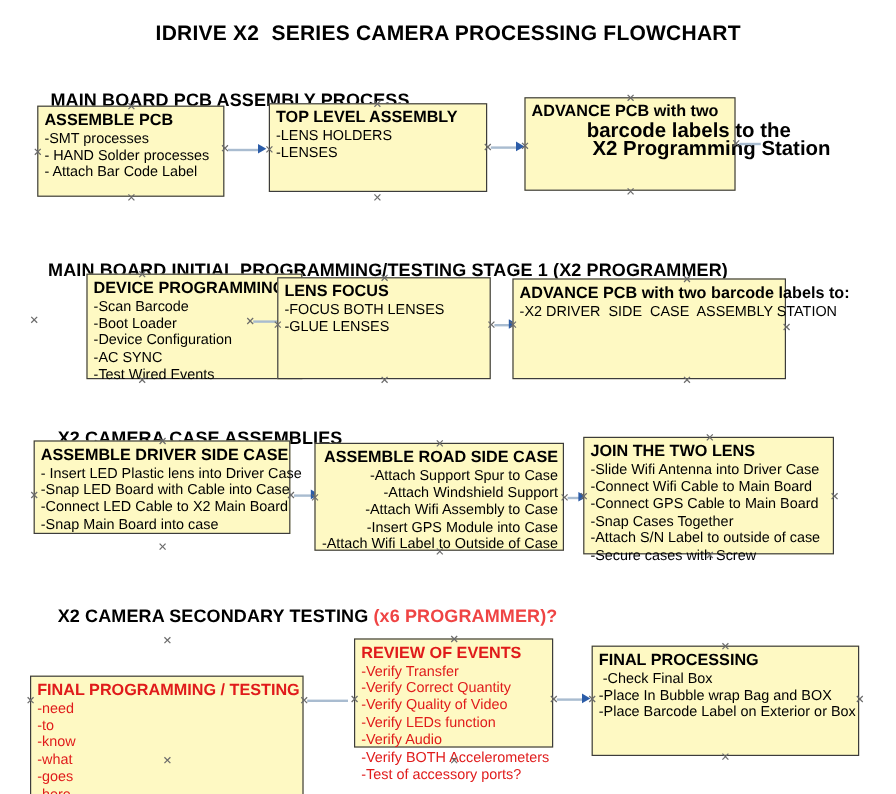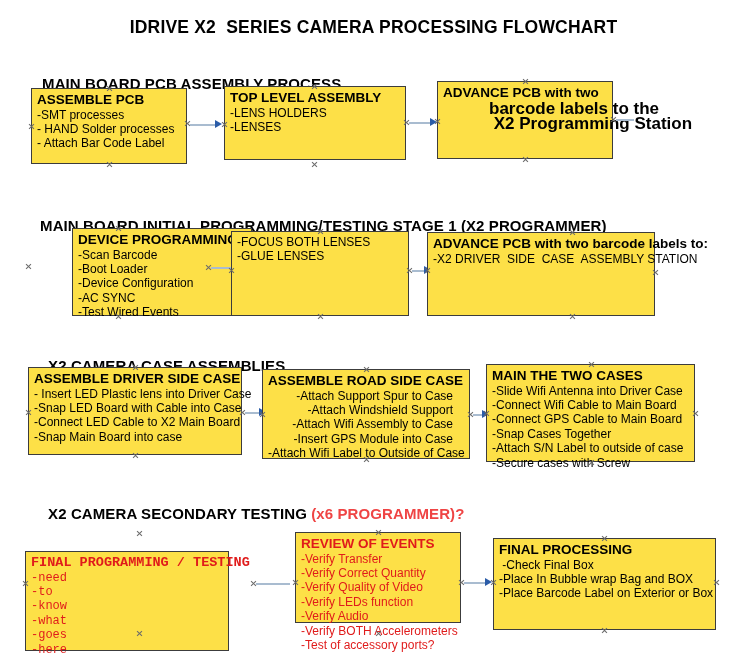--- a/index.html
+++ b/index.html
@@ -39,24 +39,24 @@
     white-space: pre;
     letter-spacing: 0.1px;
   }
   .section-title .accent {
     color: #ef4444;
   }
 
   
   .node {
     position: absolute;
-    background: #fde047;
+    background: #fef9c3;
     border: 1.4px solid #3c3c3c;
     box-sizing: border-box;
-    padding: 3px 16px 2px 5px;
+    padding: 3px 4px 2px 5px;
     overflow: visible;
   }
   .node .head {
     font-size: 13.5px;
     font-weight: bold;
     line-height: 15.5px;
     white-space: pre;
   }
   .node .line {
     font-size: 12px;
@@ -191,20 +191,21 @@
   </div>
   <div class="handle" style="left:118px; top:228px;"></div>
   <div class="handle" style="left:118px; top:316px;"></div>
   <div class="handle" style="left:28px; top:266px;"></div>
   <div class="handle" style="left:208px; top:267px;"></div>
 
   <div class="connector" style="left:211px; top:267px; width:24px;"></div>
   <div class="arrowhead" style="left:232px; top:263px;"></div>
 
   <div class="node" style="left:231px; top:231px; width:178px; height:85px;">
+    <div class="head">LENS FOCUS</div>
     <div class="line">-FOCUS BOTH LENSES</div>
     <div class="line">-GLUE LENSES</div>
   </div>
   <div class="handle" style="left:320px; top:231px;"></div>
   <div class="handle" style="left:320px; top:316px;"></div>
   <div class="handle" style="left:231px; top:270px;"></div>
   <div class="handle" style="left:409px; top:270px;"></div>
 
   <div class="connector" style="left:412px; top:270px; width:16px;"></div>
   <div class="arrowhead" style="left:424px; top:266px;"></div>
@@ -215,21 +216,21 @@
   </div>
   <div class="handle" style="left:572px; top:232px;"></div>
   <div class="handle" style="left:572px; top:316px;"></div>
   <div class="handle" style="left:427px; top:270px;"></div>
   <div class="handle" style="left:655px; top:272px;"></div>
 
   <div class="section-title" style="left:31px; top:340px;">
     <span>X2 CAMERA CASE ASSEMBLIES</span>
   </div>
 
-  <div class="node" style="left:28px; top:367px; width:214px; height:88px;">
+  <div class="node" style="left:28px; top:367px; width:214px; height:78px;">
     <div class="head">ASSEMBLE DRIVER SIDE CASE</div>
     <div class="line">- Insert LED Plastic lens into Driver Case</div>
     <div class="line">-Snap LED Board with Cable into Case</div>
     <div class="line">-Connect LED Cable to X2 Main Board</div>
     <div class="line">-Snap Main Board into case</div>
   </div>
   <div class="handle" style="left:135px; top:367px;"></div>
   <div class="handle" style="left:135px; top:455px;"></div>
   <div class="handle" style="left:28px; top:412px;"></div>
   <div class="handle" style="left:242px; top:412px;"></div>
@@ -247,38 +248,38 @@
   </div>
   <div class="handle" style="left:366px; top:369px;"></div>
   <div class="handle" style="left:366px; top:459px;"></div>
   <div class="handle" style="left:262px; top:414px;"></div>
   <div class="handle" style="left:470px; top:414px;"></div>
 
   <div class="connector" style="left:473px; top:414px; width:14px;"></div>
   <div class="arrowhead" style="left:482px; top:410px;"></div>
 
   <div class="node" style="left:486px; top:364px; width:209px; height:98px;">
-    <div class="head">MAIN THE TWO CASES</div>
+    <div class="head">JOIN THE TWO LENS</div>
     <div class="line">-Slide Wifi Antenna into Driver Case</div>
     <div class="line">-Connect Wifi Cable to Main Board</div>
     <div class="line">-Connect GPS Cable to Main Board</div>
     <div class="line">-Snap Cases Together</div>
     <div class="line">-Attach S/N Label to outside of case</div>
     <div class="line">-Secure cases with Screw</div>
   </div>
   <div class="handle" style="left:591px; top:364px;"></div>
   <div class="handle" style="left:591px; top:462px;"></div>
   <div class="handle" style="left:486px; top:413px;"></div>
   <div class="handle" style="left:695px; top:413px;"></div>
 
   <div class="section-title" style="left:31px; top:488px;">
     <span>X2 CAMERA SECONDARY TESTING </span><span class="accent">(x6 PROGRAMMER)?</span>
   </div>
 
-  <div class="node red" style="left:25px; top:551px; width:204px; height:100px;font-family:Liberation Mono, monospace;">
+  <div class="node red" style="left:25px; top:563px; width:228px; height:100px;">
     <div class="head">FINAL PROGRAMMING / TESTING</div>
     <div class="line">-need</div>
     <div class="line">-to</div>
     <div class="line">-know</div>
     <div class="line">-what</div>
     <div class="line">-goes</div>
     <div class="line">-here</div>
   </div>
   <div class="handle" style="left:139px; top:533px;"></div>
   <div class="handle" style="left:139px; top:633px;"></div>

